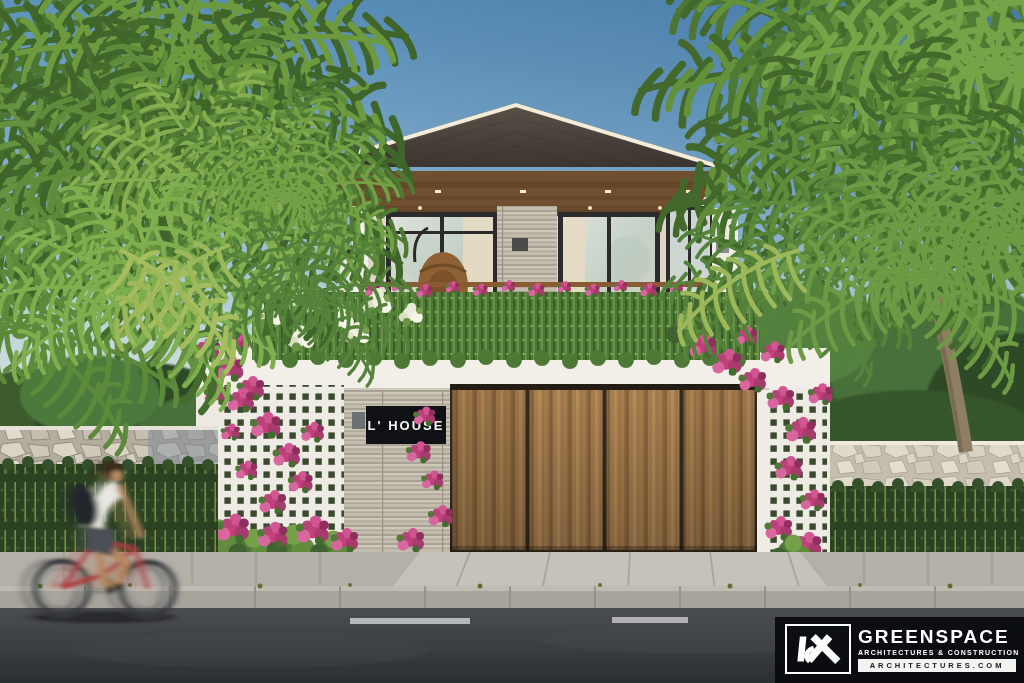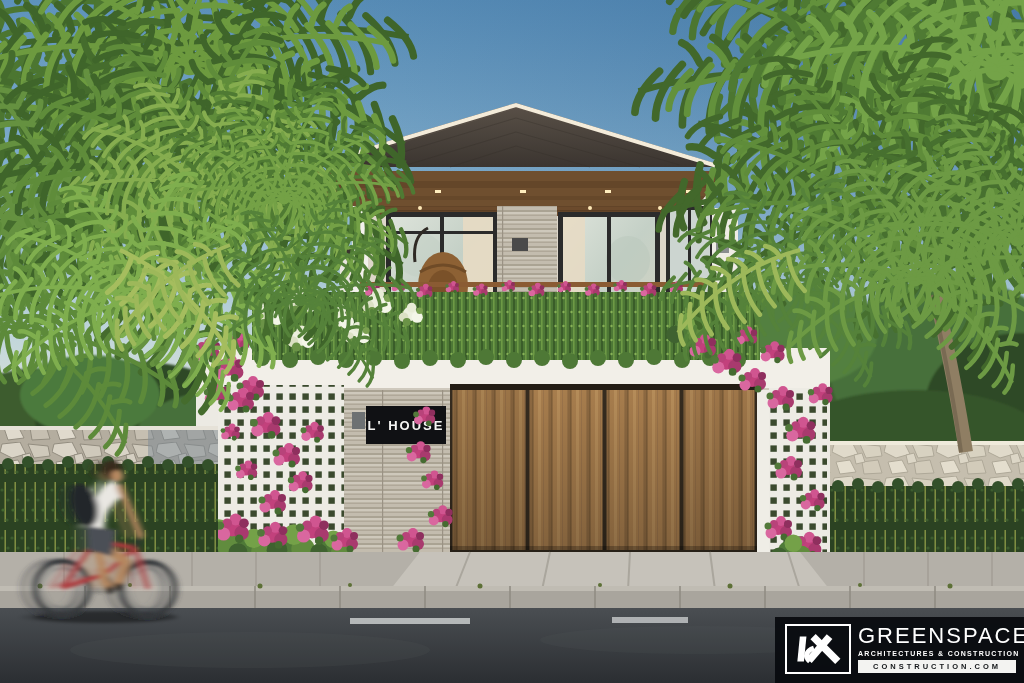--- a/index.html
+++ b/index.html
@@ -4,21 +4,21 @@
 <style>
   html,body{margin:0;padding:0;background:#222;}
   #stage{position:relative;width:1024px;height:683px;overflow:hidden;
          font-family:"Liberation Sans",sans-serif;
          background:linear-gradient(180deg,#5d92bb 0%,#86b2cf 28%,#c3d7da 50%,#eee8d9 68%,#f2ecdc 100%);}
   #scene{position:absolute;left:0;top:0;}
   .wm{position:absolute;right:0;bottom:0;width:249px;height:66px;background:rgba(7,10,14,.93);
       display:flex;align-items:center;gap:7px;padding:5px 8px 7px 10px;box-sizing:border-box;}
   .wm-logo{width:62px;height:46px;border:2px solid #fff;flex:none;display:flex;align-items:center;justify-content:center;}
   .wm-right{flex:1;min-width:0;}
-  .wm-brand{font-weight:normal;font-size:22px;line-height:1;color:#fff;letter-spacing:2px;white-space:nowrap;}
+  .wm-brand{font-weight:bold;font-size:19px;line-height:1;color:#fff;letter-spacing:2px;white-space:nowrap;}
   .wm-tag{font-weight:bold;font-size:7px;color:#fff;letter-spacing:1.3px;margin-top:3px;white-space:nowrap;}
   .wm-web{margin-top:3px;background:#f3f3f1;color:#15181b;font-weight:bold;font-size:7.5px;
           letter-spacing:3px;text-align:center;padding:2px 0;white-space:nowrap;}
   .sign-text{font-family:"Liberation Sans",sans-serif;font-weight:bold;letter-spacing:2px;}
 </style>
 </head>
 <body>
 
 <div id="stage">
 <svg id="scene" width="1024" height="683" viewBox="0 0 1024 683">
@@ -483,16 +483,16 @@
     <svg width="54" height="38" viewBox="0 0 64 46">
       <path d="M10,8 L18,8 L15,38 L7,38 Z" fill="#fff"></path>
       <path d="M22,38 C15,32 18,25 27,22" stroke="#fff" stroke-width="6" fill="none"></path>
       <path d="M21,37 L46,8" stroke="#fff" stroke-width="9"></path>
       <path d="M26,8 L56,38" stroke="#fff" stroke-width="9"></path>
     </svg>
   </div>
   <div class="wm-right">
     <div class="wm-brand">GREENSPACE</div>
     <div class="wm-tag">ARCHITECTURES &amp; CONSTRUCTION</div>
-    <div class="wm-web">CONSTRUCTION.COM</div>
+    <div class="wm-web">ARCHITECTURES.COM</div>
   </div>
 </div>
 </div>
 
 </body></html>

